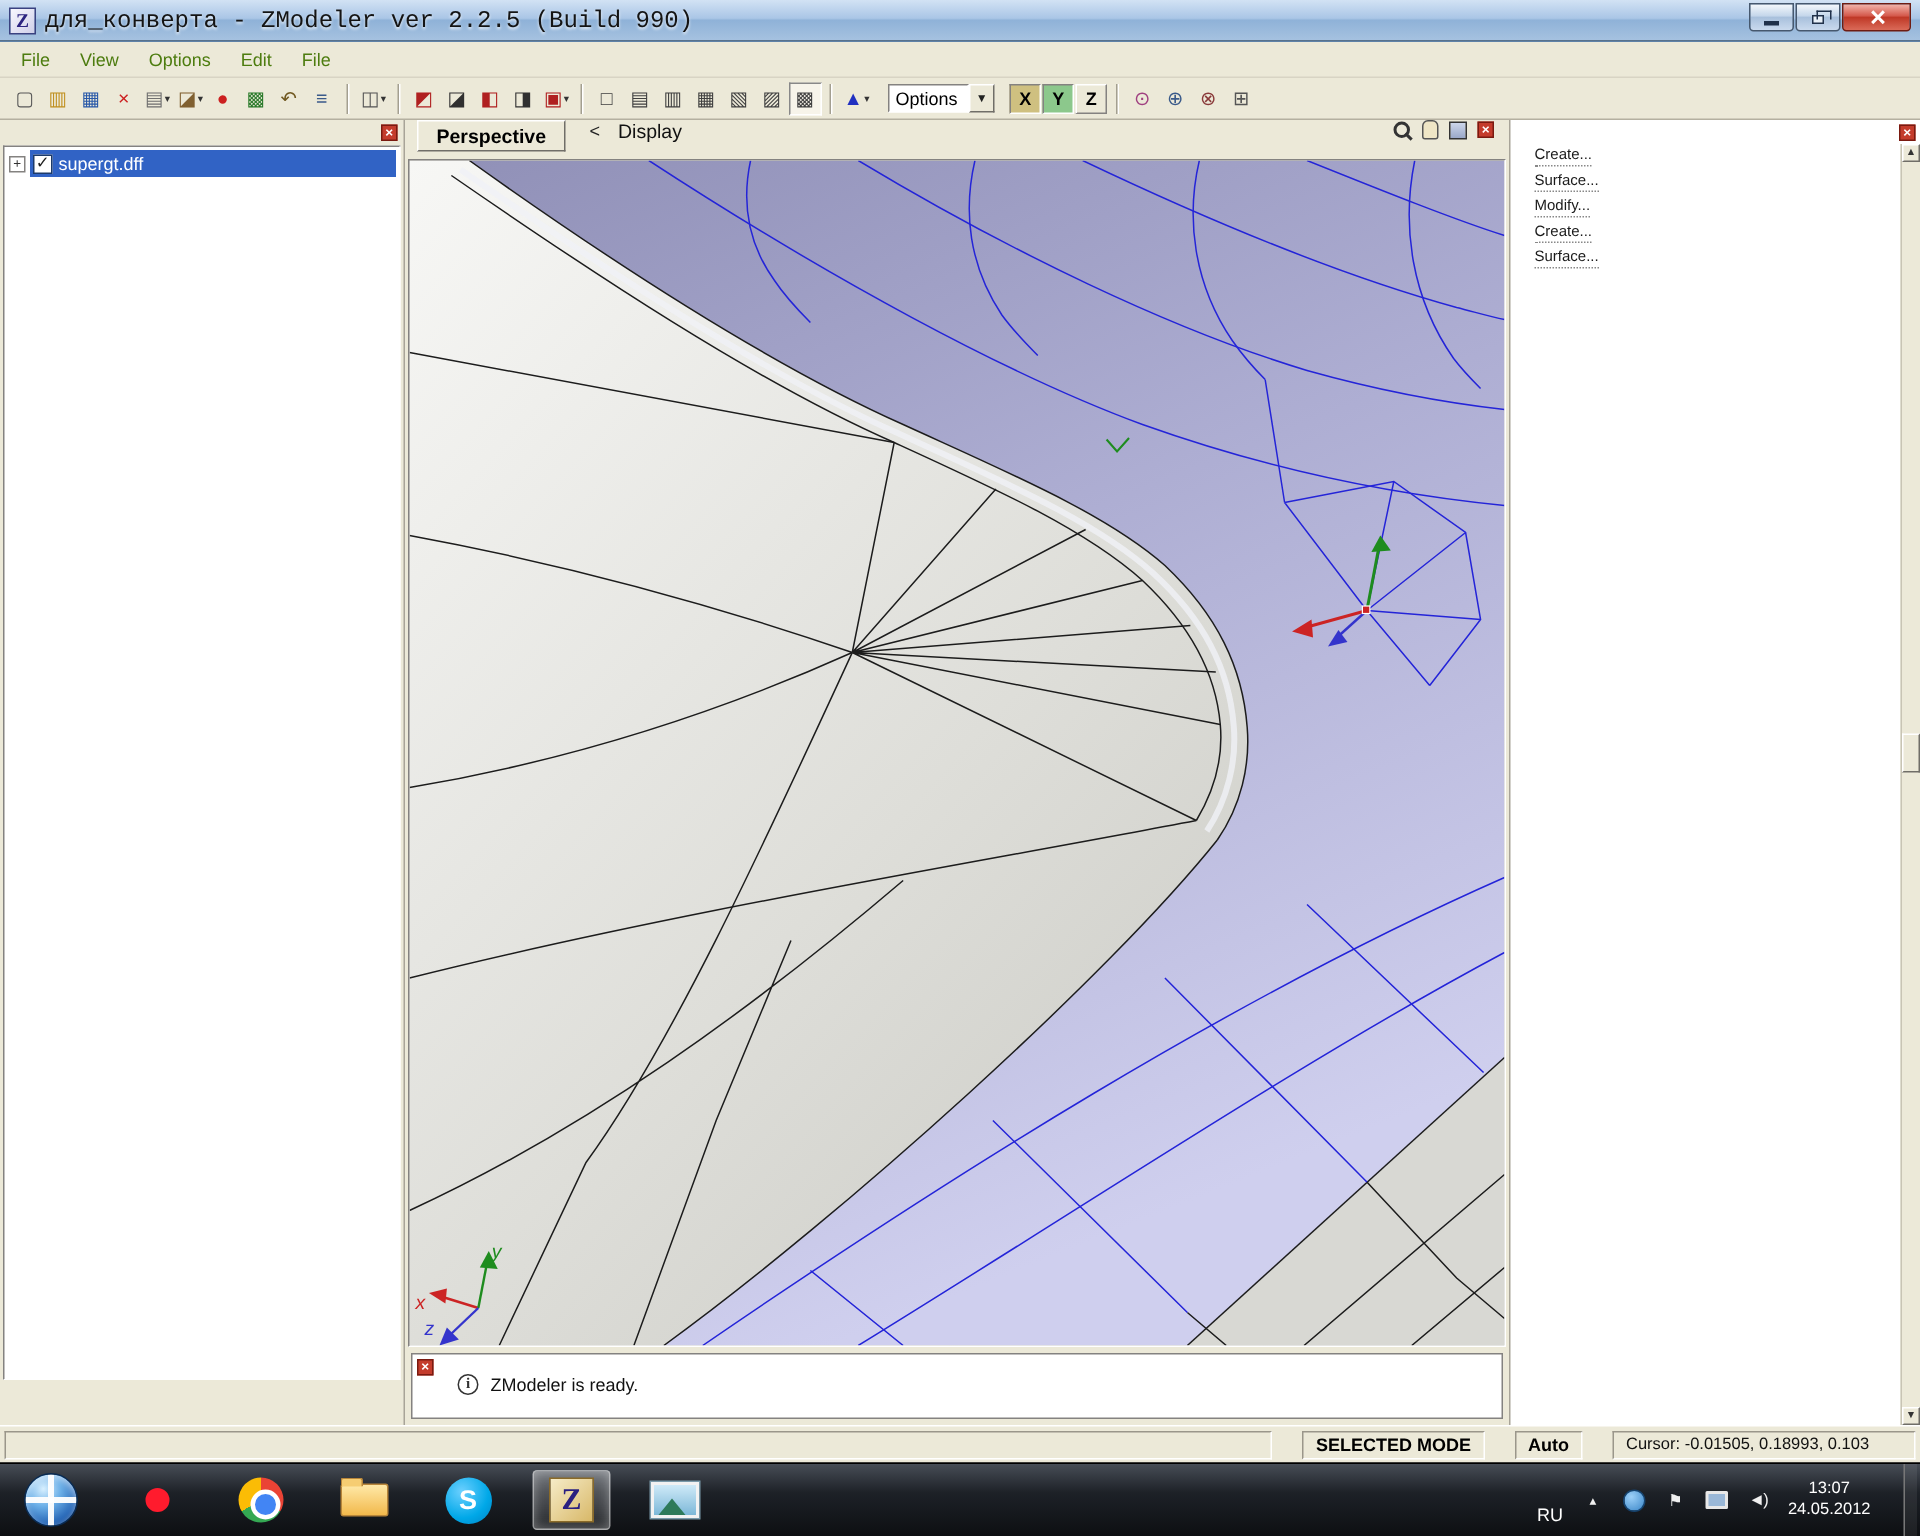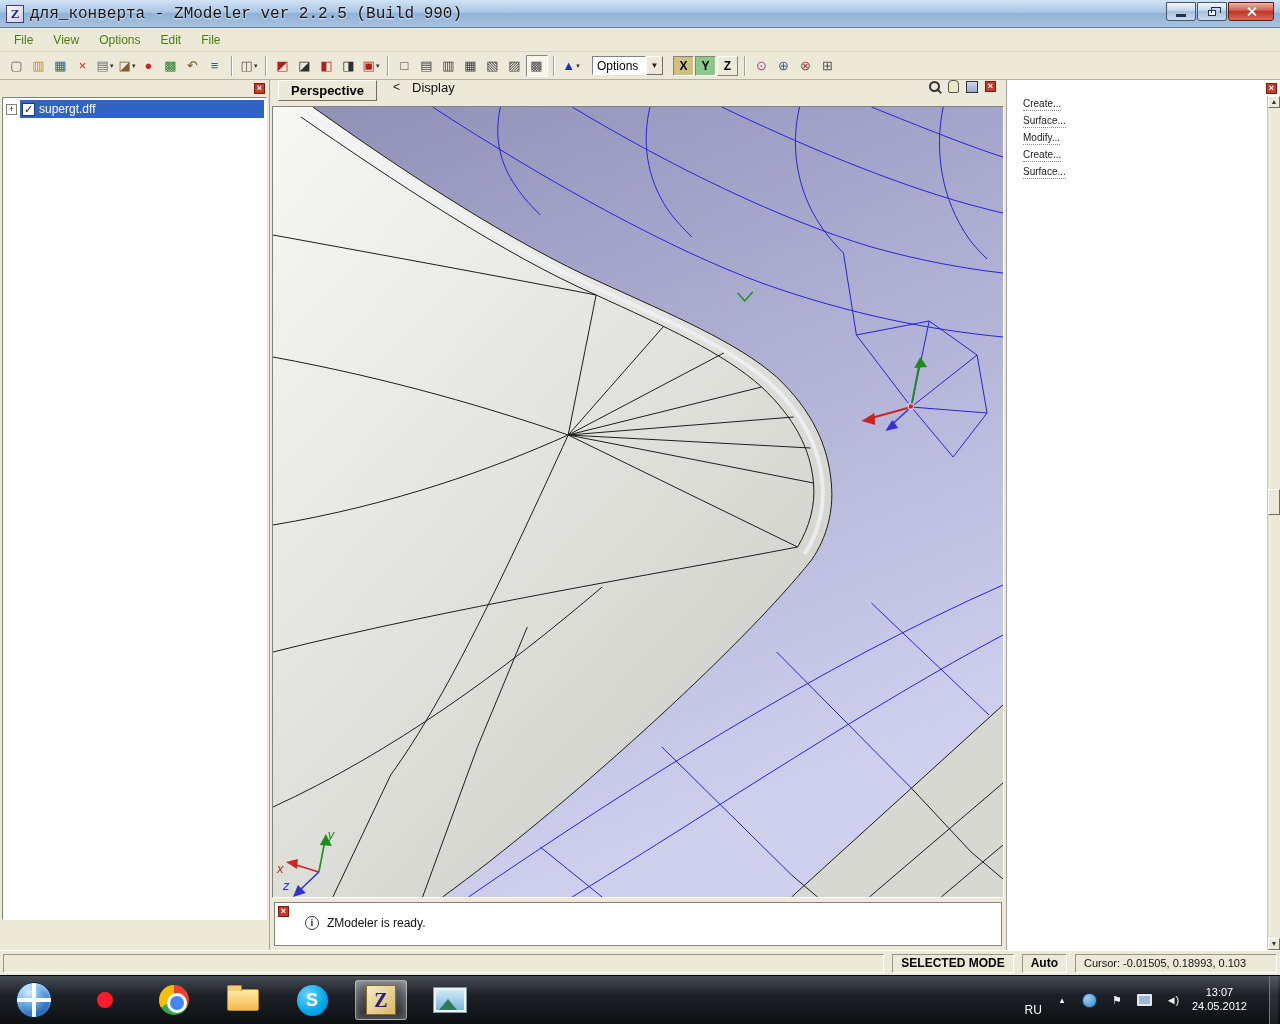--- a/index.html
+++ b/index.html
@@ -100,21 +100,21 @@
   .rp-commands{position:absolute;left:16px;top:18px;display:flex;flex-direction:column;gap:4px;}
   .rp-cmd{font-size:10px;color:#1a1a1a;border-bottom:1px dotted #888;width:max-content;padding-bottom:1px;}
   .rp-scroll{position:absolute;right:0;top:16px;bottom:0;width:13px;background:#ece9d8;border-left:1px solid #c8c4b4;}
   .scroll-btn{position:absolute;left:0;width:12px;height:12px;background:#ece9d8;border:1px solid;
     border-color:#fff #706e68 #706e68 #fff;font-size:7px;line-height:10px;text-align:center;color:#333;}
   .scroll-up{top:0;} .scroll-down{bottom:0;}
   .scroll-thumb{position:absolute;left:0;top:46%;width:12px;height:26px;background:#ece9d8;
     border:1px solid;border-color:#fff #706e68 #706e68 #fff;}
   
   .statusbar{position:absolute;left:0;top:950px;width:1280px;height:25px;background:#ece9d8;
-    border-top:1px solid #fff;display:flex;align-items:center;gap:8px;padding:0 3px;}
+    border-top:1px solid #fff;display:flex;align-items:center;gap:20px;padding:0 3px;}
   .sb-panel{height:19px;border:1px solid;border-color:#9a968a #fff #fff #9a968a;display:flex;
     align-items:center;padding:0 8px;}
   .sb-fill{flex:1;}
   .sb-mode,.sb-auto{font-weight:bold;color:#000;}
   .sb-cursor{width:202px;font-size:11px;color:#111;}
   
   .taskbar{position:absolute;left:0;top:975px;width:1280px;height:49px;
     background:linear-gradient(#474d56,#1d2127 40%,#0d0f12);border-top:1px solid #000;
     display:flex;align-items:center;padding-left:6px;}
   .task-apps{display:flex;align-items:center;gap:17px;}

